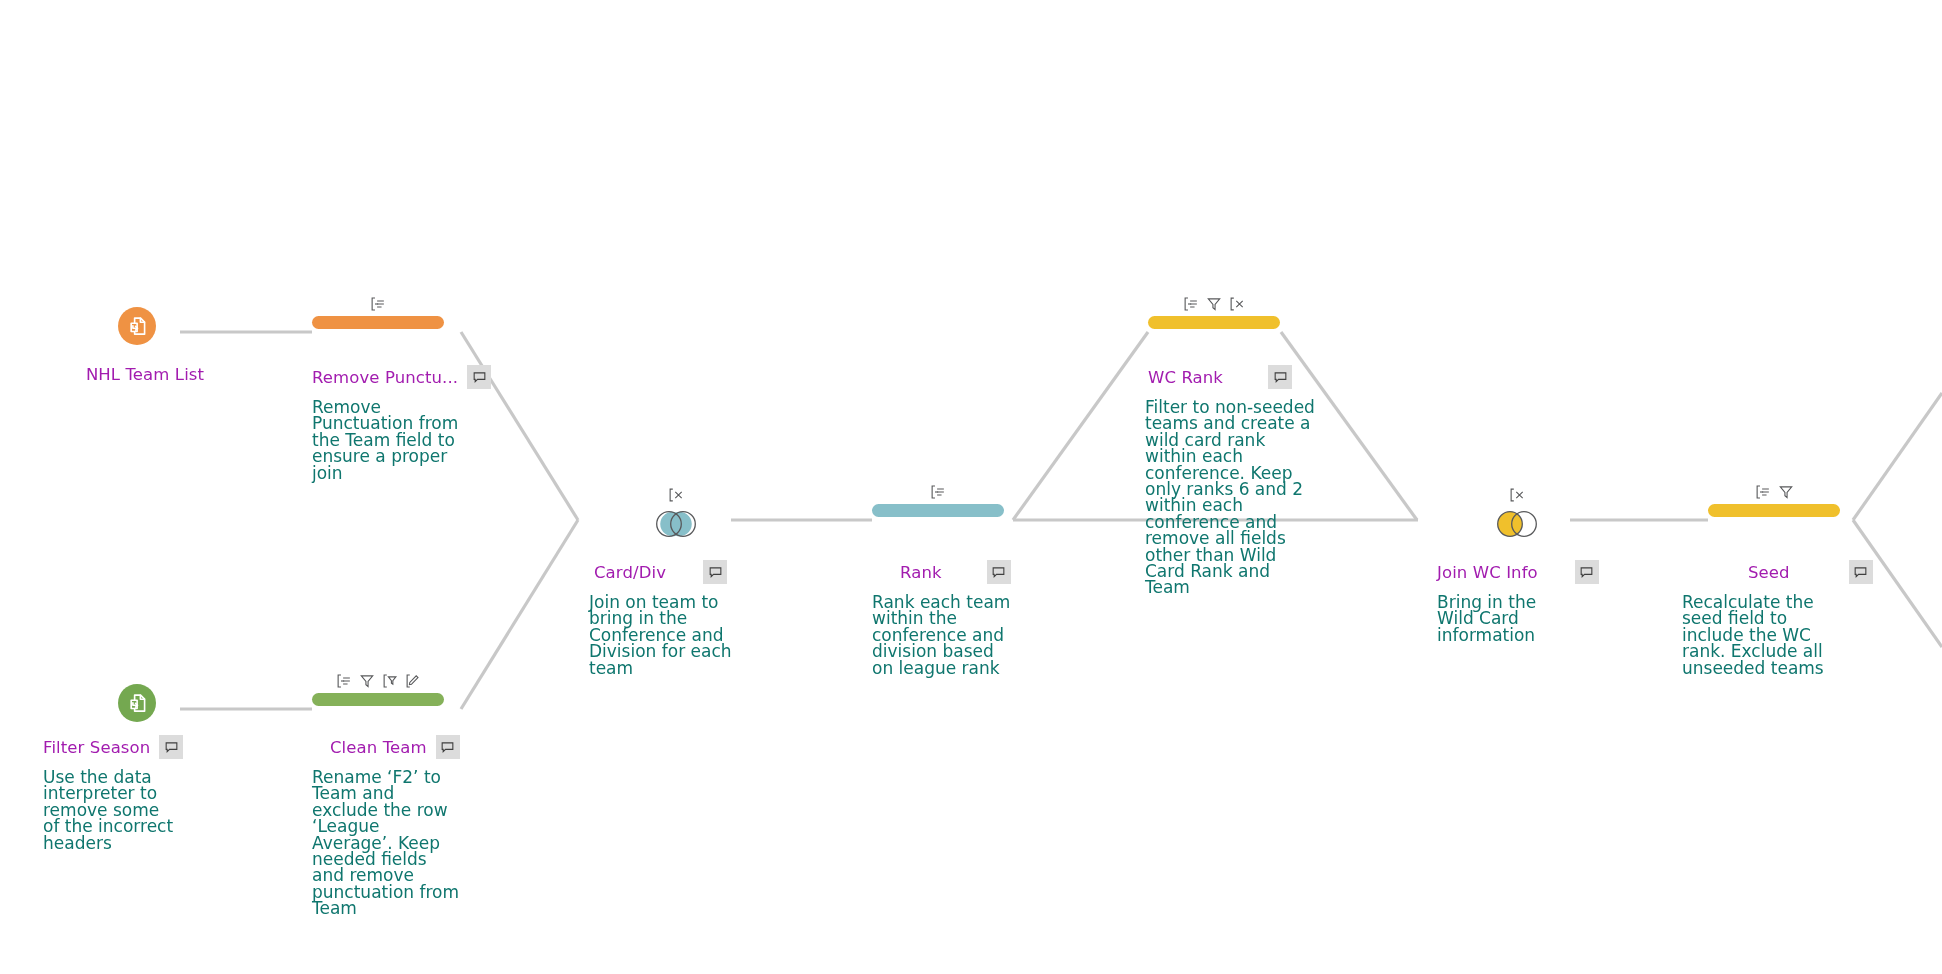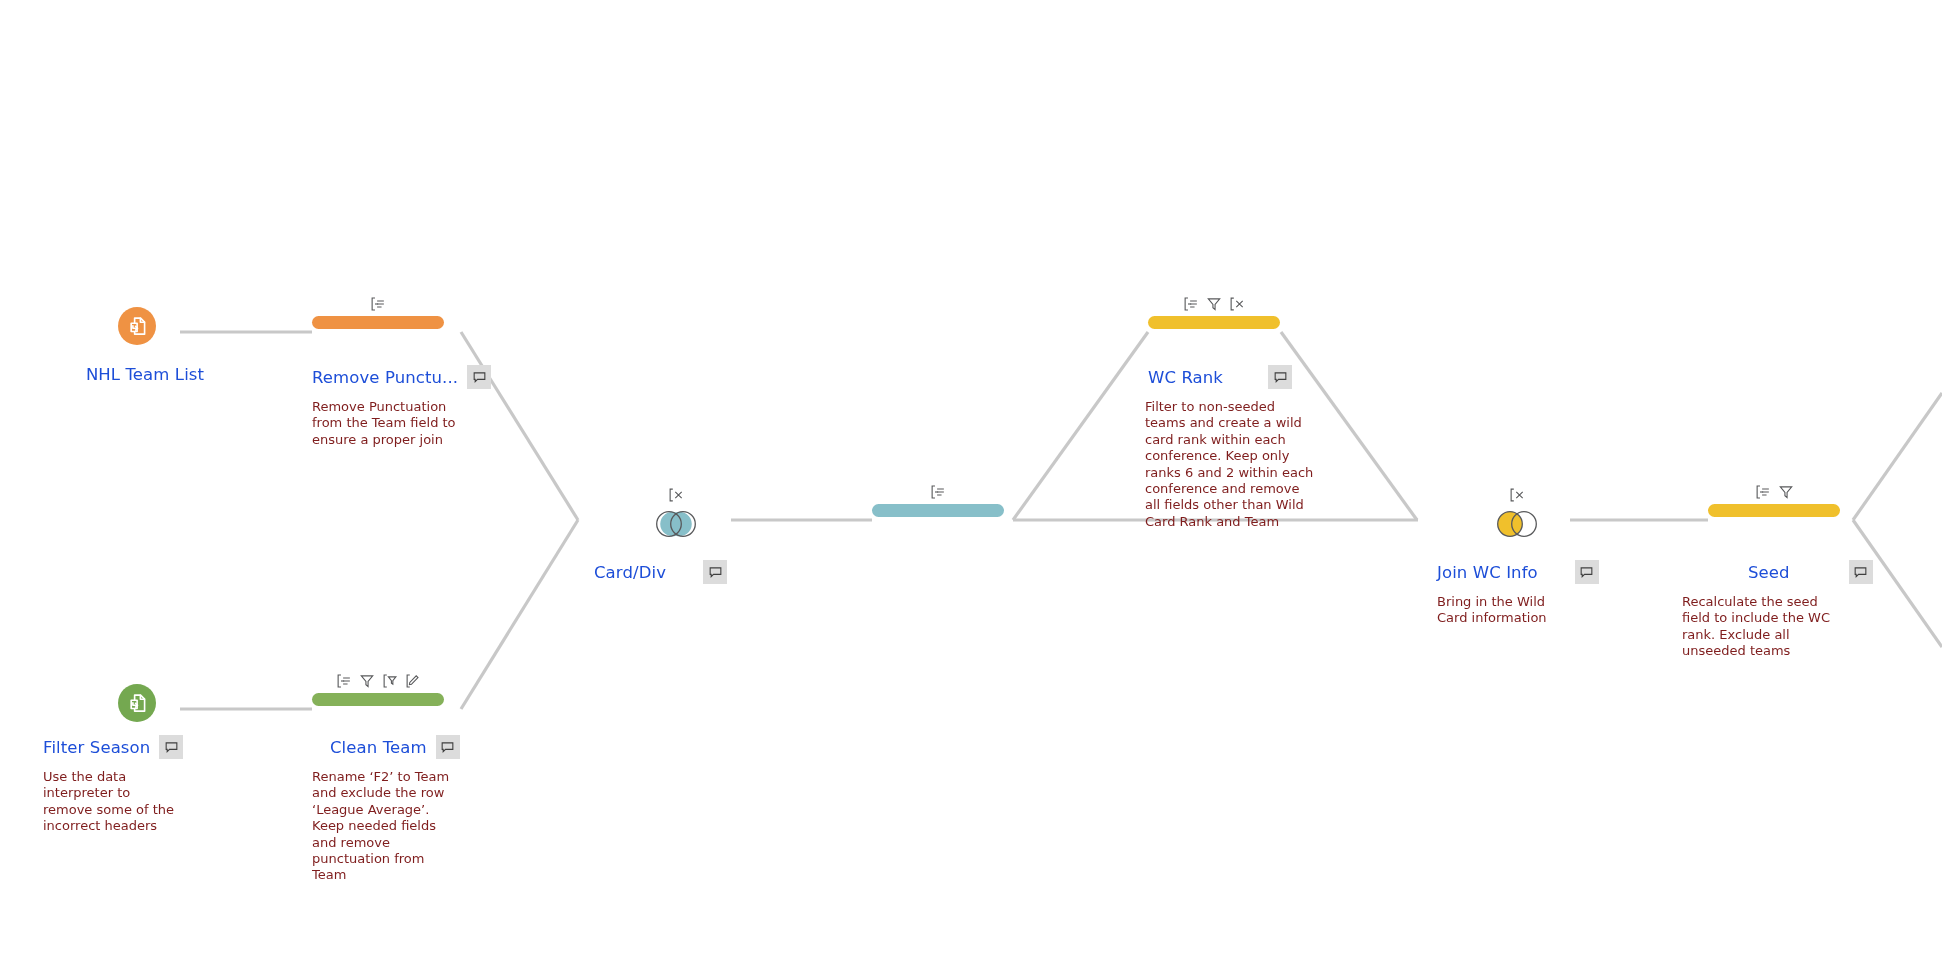--- a/index.html
+++ b/index.html
@@ -71,34 +71,34 @@
   
   .name-row {
     display: flex;
     align-items: center;
     gap: 9px;
     white-space: nowrap;
   }
   .name-row.center { justify-content: center; }
   .node-name {
     font-size: 16.5px;
-    color: #1d4ed8;
+    color: #a21caf;
     letter-spacing: .1px;
   }
   .note-badge {
     width: 24px; height: 24px;
     background: #dcdcdc;
     display: flex; align-items: center; justify-content: center;
     flex: 0 0 auto;
   }
   .desc {
     margin-top: 10px;
-    font-size: 13px;
+    font-size: 17px;
     line-height: 16.4px;
-    color: #7f1d1d;
+    color: #0f766e;
     width: 152px;
     word-wrap: break-word;
   }
   .desc.w136 { width: 138px; }
   .desc.w150 { width: 150px; }
 </style>
 </head>
 <body>
 
 <div id="canvas">
@@ -253,33 +253,45 @@
   </div>
   <div class="node" style="left:594px; top:560px; width:230px;">
     <div class="name-row">
       <span class="node-name">Card/Div</span>
       <span class="note-badge" style="margin-left:28px;">
         <svg width="15" height="15" viewBox="0 0 18 18" fill="none" stroke="#3f3f3f" stroke-width="1.3">
           <path d="M2.6 3.4 H15.4 V11.2 H6.6 L3.8 14 V11.2 H2.6 Z"></path>
         </svg>
       </span>
     </div>
+    <div class="desc" style="width:172px; margin-left:-5px;">Join on team to bring in the Conference and Division for each team</div>
   </div>
 
   <div class="node" style="left:872px; top:480px;">
     <div class="step-icons">
       <span>
         <svg width="16" height="16" viewBox="0 0 18 18" fill="none" stroke="#58595b" stroke-width="1.25">
           <path d="M5.6 2.2 H2.4 V15.8 H5.6"></path>
           <path d="M8 5.6 H15.6 M8 9 H15.6 M8 12.4 H13"></path>
           <path d="M5.6 9 H9.2"></path>
         </svg>
       </span>
     </div>
     <div class="pill teal"></div>
+  </div>
+  <div class="node" style="left:872px; top:560px; width:220px;">
+    <div class="name-row">
+      <span class="node-name" style="margin-left:28px;">Rank</span>
+      <span class="note-badge" style="margin-left:36px;">
+        <svg width="15" height="15" viewBox="0 0 18 18" fill="none" stroke="#3f3f3f" stroke-width="1.3">
+          <path d="M2.6 3.4 H15.4 V11.2 H6.6 L3.8 14 V11.2 H2.6 Z"></path>
+        </svg>
+      </span>
+    </div>
+    <div class="desc" style="width:140px;">Rank each team within the conference and division based on league rank</div>
   </div>
 
   <div class="node" style="left:1148px; top:292px;">
     <div class="step-icons">
       <span>
         <svg width="16" height="16" viewBox="0 0 18 18" fill="none" stroke="#58595b" stroke-width="1.25">
           <path d="M5.6 2.2 H2.4 V15.8 H5.6"></path>
           <path d="M8 5.6 H15.6 M8 9 H15.6 M8 12.4 H13"></path>
           <path d="M5.6 9 H9.2"></path>
         </svg>

